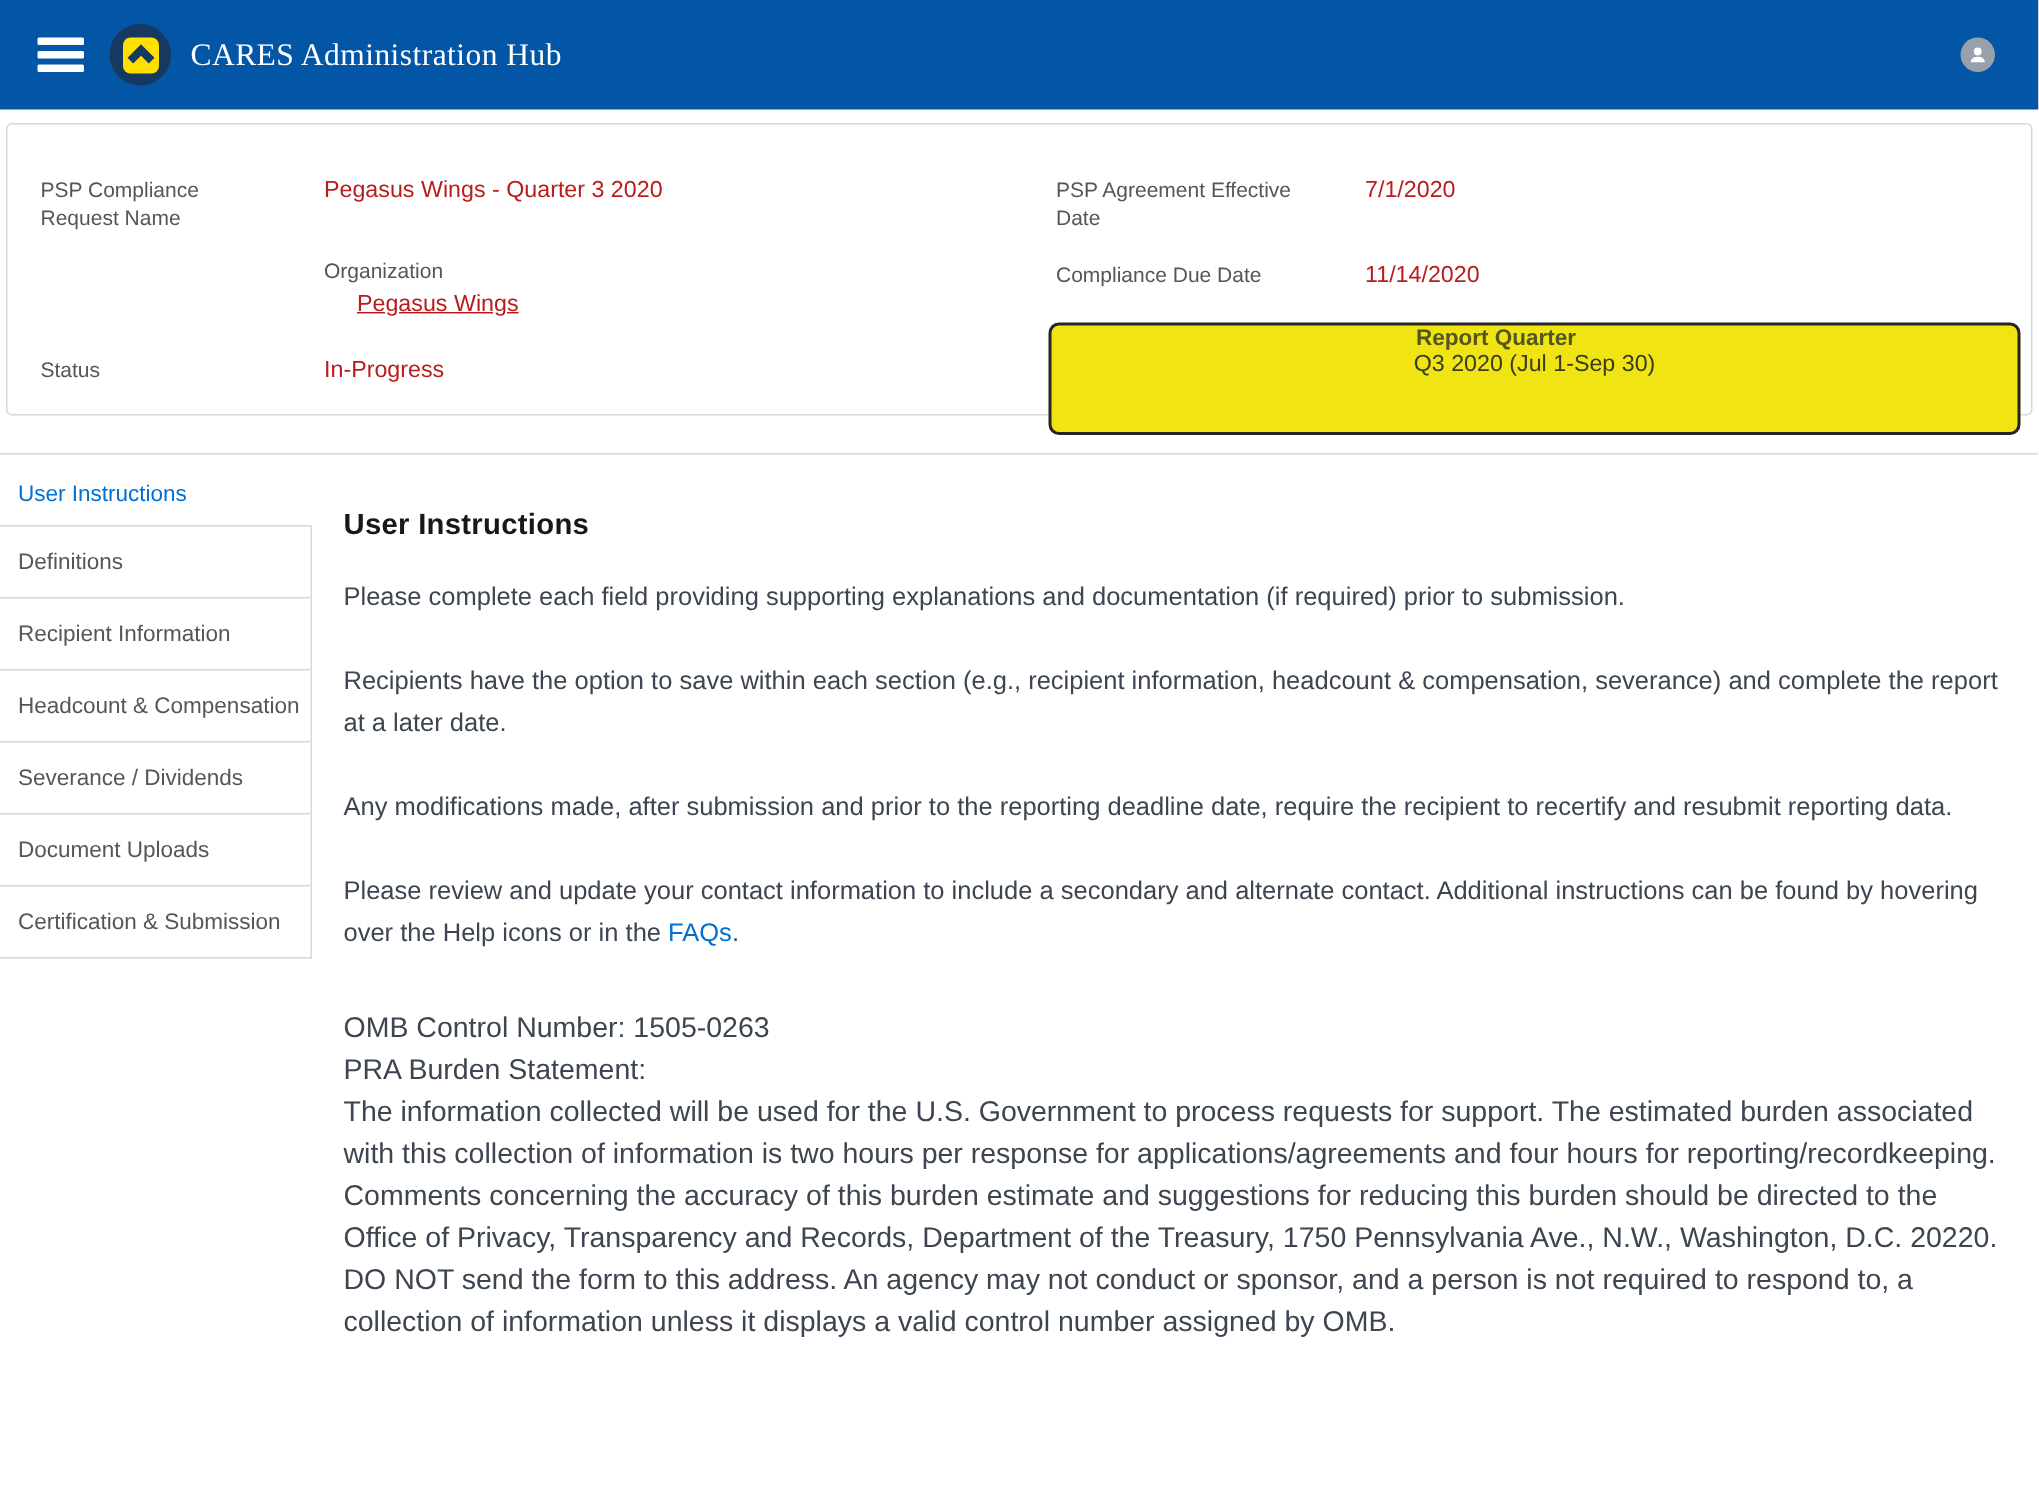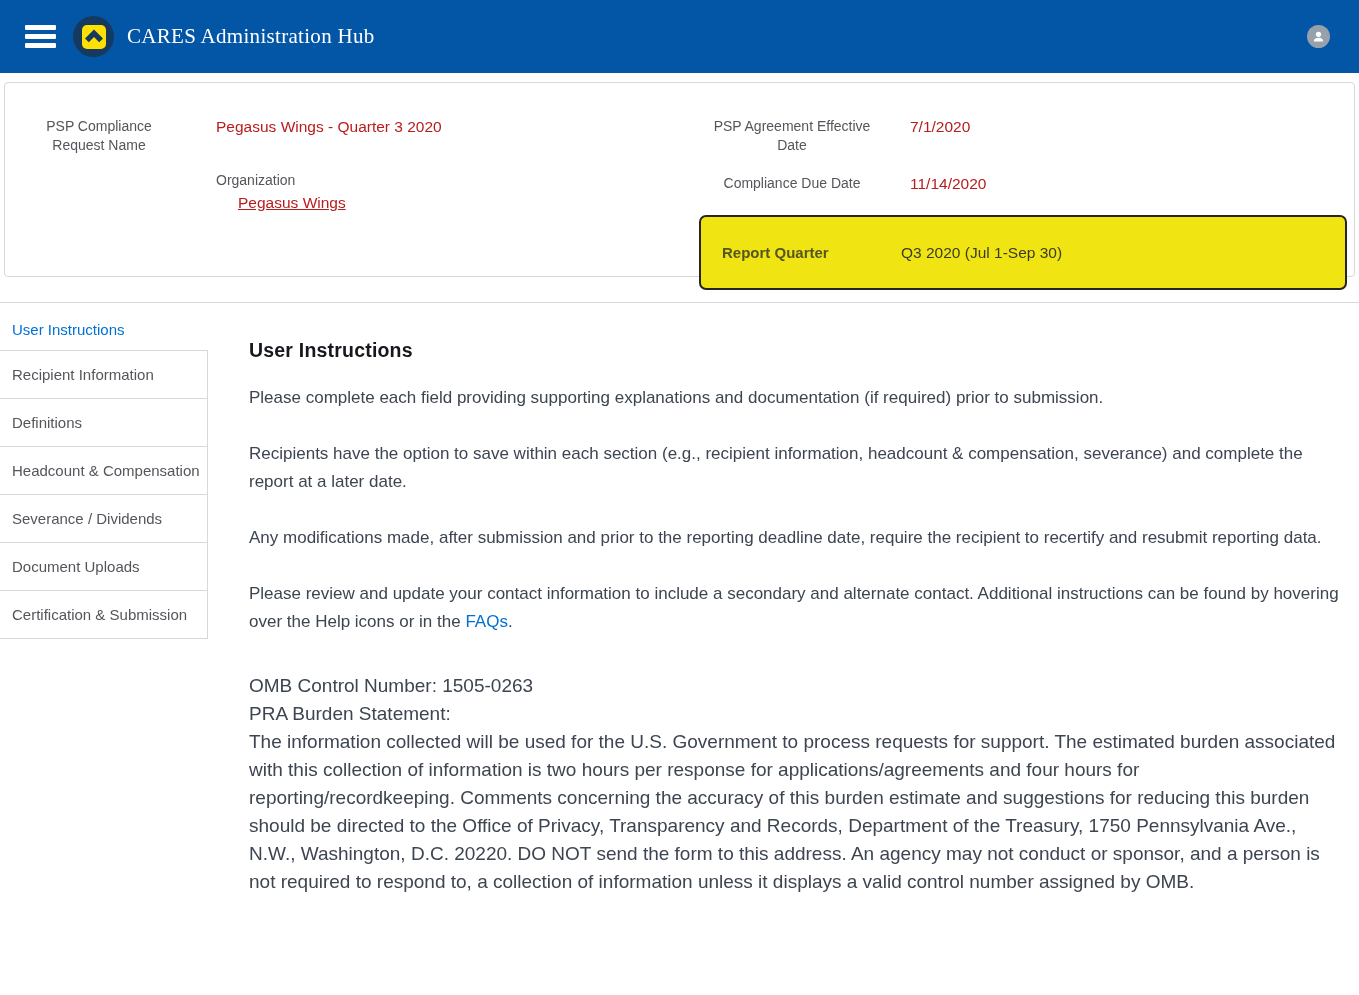--- a/index.html
+++ b/index.html
@@ -28,49 +28,49 @@
   }
 
   
   .info-card {
     margin: 9px 4px 0 4px; height: 195px;
     border: 1px solid #d8d8d8; border-radius: 4px;
     display: flex;
   }
   .col-left { width: 694px; padding-top: 34px; }
   .col-right { flex: 1; padding-top: 34px; }
-  .field-row { display: flex; text-align: center; }
+  .field-row { display: flex; }
   .field-label {
     width: 211px; padding-left: 22px; padding-right: 45px;
     font-size: 14px; line-height: 19px; color: #54565b;
   }
   .col-right .field-label { padding-left: 5px; padding-right: 30px; }
   .field-value { font-size: 15.5px; color: #b91c1c; padding-top: 1px; }
   .org-block { margin-left: 211px; margin-top: 16px; }
   .org-block .field-label { width: auto; padding: 0; }
   .org-block .field-value { margin-left: 22px; margin-top: 3px; text-decoration: underline; }
   .row-status { margin-top: 25px; }
   .row-due { margin-top: 19px; }
 
   .report-quarter-box {
     margin-top: 22px; width: 648px; height: 75px;
     background: #f0e512; border: 2px solid #26251f; border-radius: 7px;
-    display: flex; align-items: center;
+    display: flex; align-items: center; flex-direction: column;
   }
   .report-quarter-box .rq-label {
     width: 200px; padding-left: 21px;
     font-size: 15px; font-weight: bold; color: #54561f;
   }
   .report-quarter-box .rq-value { font-size: 15.5px; color: #3a3c22; }
 
   
   .page-divider { margin-top: 25px; border-top: 1px solid #d8d8d8; }
 
   
-  .content { display: flex; align-items: flex-start; gap: 20px; }
+  .content { display: flex; align-items: flex-start; }
   .side-tabs { width: 208px; flex-shrink: 0; font-size: 15px; }
   .tab-active {
     padding: 18px 0 12px 12px; color: #0070d2; cursor: pointer;
   }
   .tab-group { border-right: 1px solid #d8d8d8; border-bottom: 1px solid #d8d8d8; }
   .tab-item {
     height: 48px; line-height: 48px; padding-left: 12px;
     border-top: 1px solid #d8d8d8; color: #54565b; cursor: pointer;
     white-space: nowrap; overflow: hidden;
   }
@@ -113,20 +113,24 @@
 <section class="info-card">
   <div class="col-left">
     <div class="field-row">
       <div class="field-label">PSP Compliance Request Name</div>
       <div class="field-value">Pegasus Wings - Quarter 3 2020</div>
     </div>
     <div class="org-block">
       <div class="field-label">Organization</div>
       <div class="field-value">Pegasus Wings</div>
     </div>
+    <div class="field-row row-status">
+      <div class="field-label">Status</div>
+      <div class="field-value">In-Progress</div>
+    </div>
   </div>
   <div class="col-right">
     <div class="field-row">
       <div class="field-label">PSP Agreement Effective Date</div>
       <div class="field-value">7/1/2020</div>
     </div>
     <div class="field-row row-due">
       <div class="field-label">Compliance Due Date</div>
       <div class="field-value">11/14/2020</div>
     </div>
@@ -136,22 +140,22 @@
     </div>
   </div>
 </section>
 
 <div class="page-divider"></div>
 
 <div class="content">
   <nav class="side-tabs">
     <div class="tab-active">User Instructions</div>
     <div class="tab-group">
+      <div class="tab-item">Definitions</div>
       <div class="tab-item">Recipient Information</div>
-      <div class="tab-item">Definitions</div>
       <div class="tab-item">Headcount &amp; Compensation</div>
       <div class="tab-item">Severance / Dividends</div>
       <div class="tab-item">Document Uploads</div>
       <div class="tab-item">Certification &amp; Submission</div>
     </div>
   </nav>
 
   <main class="main">
     <h1>User Instructions</h1>
     <p class="first-para">Please complete each field providing supporting explanations and documentation (if required) prior to submission.</p>

